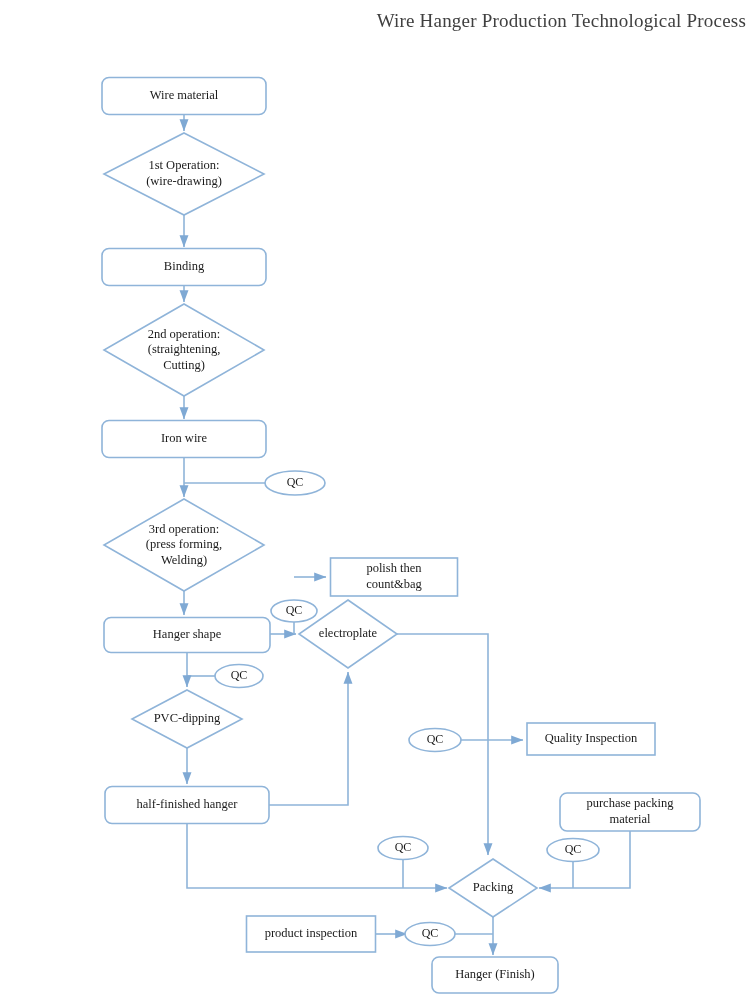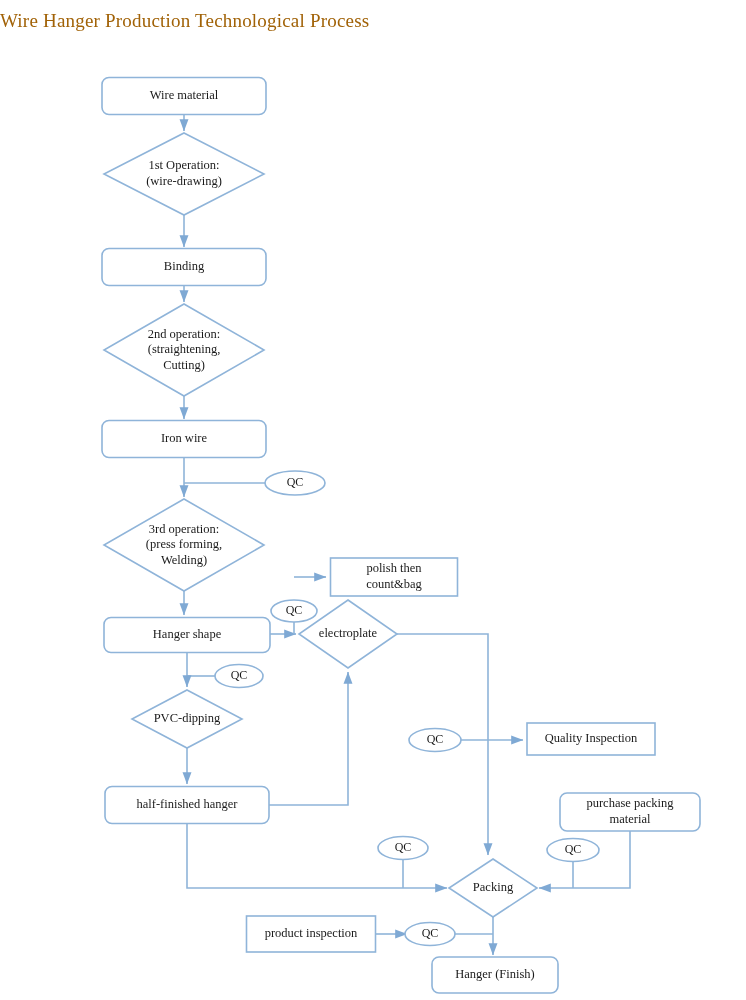--- a/index.html
+++ b/index.html
@@ -1,20 +1,20 @@
 <!DOCTYPE html>
 <html><head>
 <meta charset="utf-8">
 <style>
   html,body{margin:0;padding:0;background:#ffffff;}
   body{width:746px;height:1000px;position:relative;overflow:hidden;
        font-family:"Liberation Serif","DejaVu Serif",serif;color:#1a1a1a;}
   #chart-title{
-    position:absolute;left:0;top:10px;width:746px;text-align:left;
-    font-size:19px;font-weight:400;letter-spacing:.2px;color:#a16207;
+    position:absolute;left:0;top:10px;width:746px;text-align:right;
+    font-size:19px;font-weight:400;letter-spacing:.2px;color:#404040;
   }
   #flow-svg{position:absolute;left:0;top:0;width:746px;height:1000px;}
   .nodetext{
     font-family:"Liberation Serif","DejaVu Serif",serif;
     font-size:12.5px;fill:#1a1a1a;text-anchor:middle;dominant-baseline:middle;
   }
   .nodetext.qc{font-size:12px;}
   .shape{fill:#ffffff;stroke:#8FB4D9;stroke-width:1.6;}
   .shape.rr{rx:7;ry:7;}
   .shape.sq{rx:0;ry:0;}

